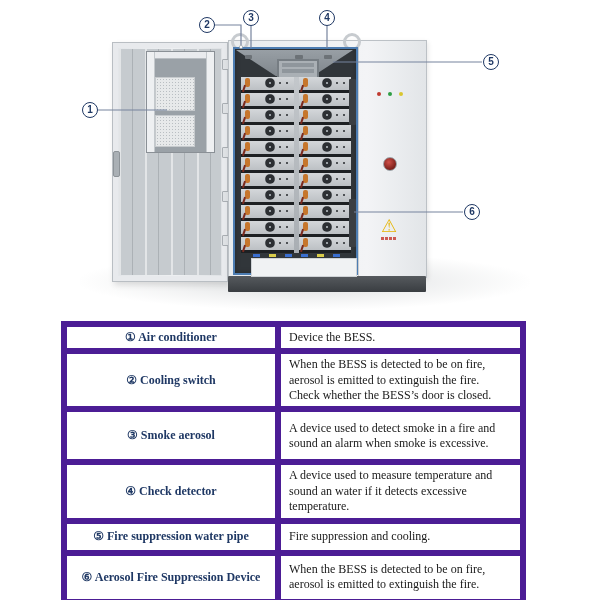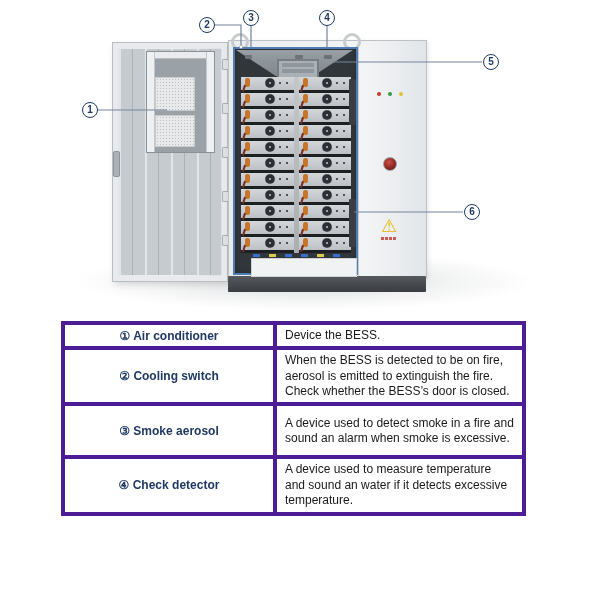--- a/index.html
+++ b/index.html
@@ -69,21 +69,21 @@
     background:linear-gradient(#565a5e,#393d41);border-radius:1px;}
 
   
   .callout{position:absolute;width:14px;height:14px;border:1.6px solid #1f3864;border-radius:50%;
     background:rgba(255,255,255,.95);color:#1f3864;font-weight:bold;font-size:10px;line-height:14px;
     text-align:center;z-index:10;}
   .leads{position:absolute;left:0;top:0;width:600px;height:315px;z-index:9;}
 
   
   .spec-table{position:absolute;left:61px;top:321px;width:465px;border-collapse:collapse;table-layout:fixed;}
-  .spec-table td{border:4px solid #4c1d95;vertical-align:middle;}
+  .spec-table td{border:6px solid #4c1d95;vertical-align:middle;font-family:Liberation Serif, serif;}
   .spec-table{border:2px solid #2e2e2e;}
   td.comp{width:206px;text-align:center;color:#1f3864;font-weight:bold;font-size:12px;white-space:nowrap;padding:1px;}
   td.desc{font-size:12px;color:#191919;line-height:1.28;padding:3px 8px;}
 </style>
 </head>
 <body>
 
 <div class="page">
 
   <div class="diagram">
@@ -314,16 +314,24 @@
       <td class="desc">When the BESS is detected to be on fire, aerosol is emitted to extinguish the fire. Check whether the BESS’s door is closed.</td>
     </tr>
     <tr style="height:53px">
       <td class="comp"><span>③</span> <span>Smoke aerosol</span></td>
       <td class="desc">A device used to detect smoke in a fire and sound an alarm when smoke is excessive.</td>
     </tr>
     <tr style="height:53px">
       <td class="comp"><span>④</span> <span>Check detector</span></td>
       <td class="desc">A device used to measure temperature and sound an water if it detects excessive temperature.</td>
     </tr>
+    <tr style="height:32px">
+      <td class="comp"><span>⑤</span> <span>Fire suppression water pipe</span></td>
+      <td class="desc">Fire suppression and cooling.</td>
+    </tr>
+    <tr style="height:49px">
+      <td class="comp"><span>⑥</span> <span>Aerosol Fire Suppression Device</span></td>
+      <td class="desc">When the BESS is detected to be on fire, aerosol is emitted to extinguish the fire.</td>
+    </tr>
   </tbody>
     </table>
 
 </div>
 
 </body></html>

